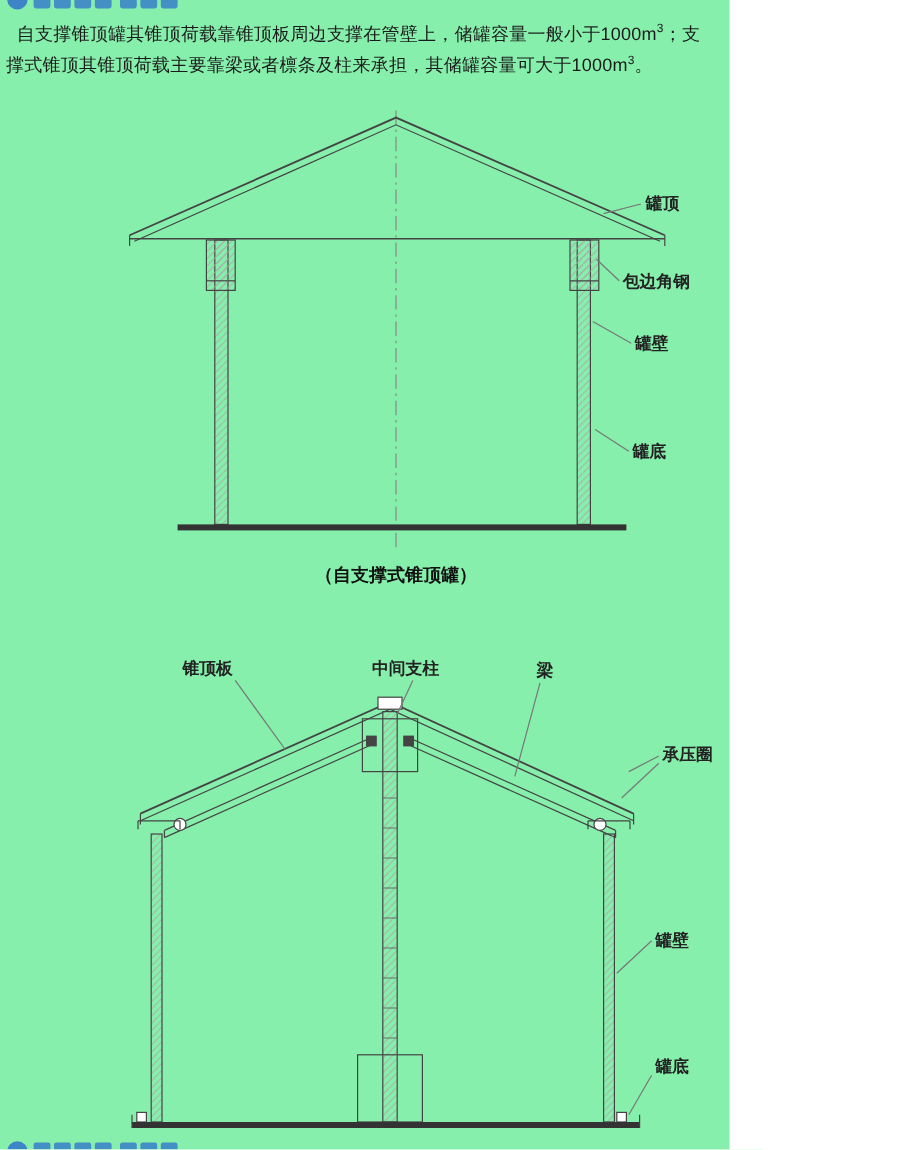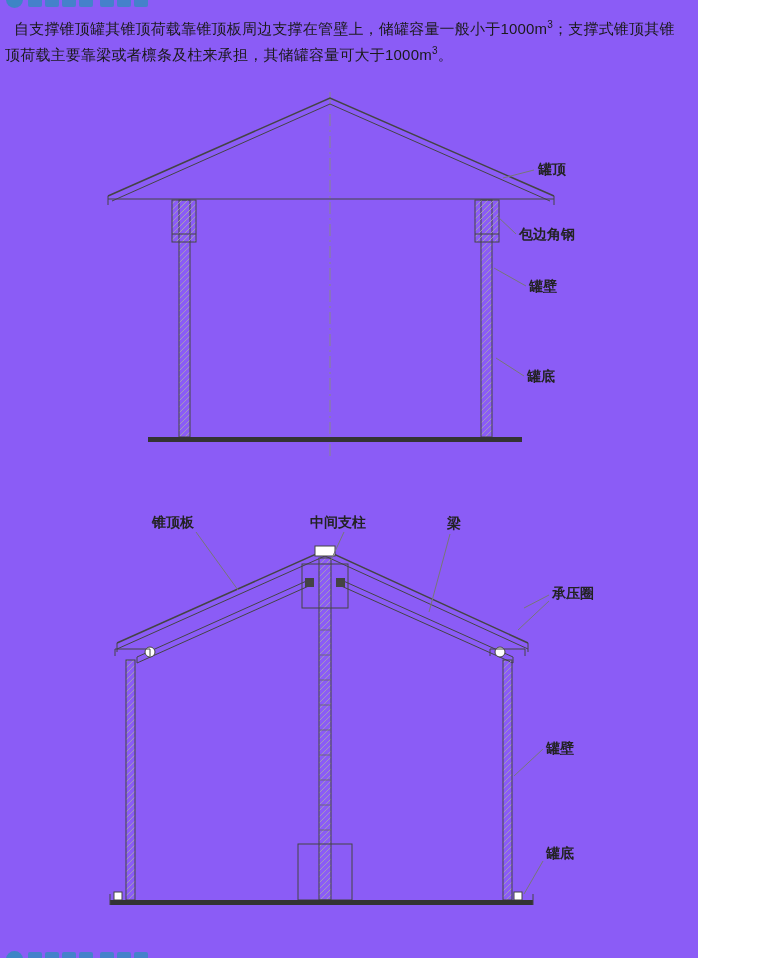--- a/index.html
+++ b/index.html
@@ -1,19 +1,19 @@
 <!DOCTYPE html>
 <html><head>
 <meta charset="utf-8">
 <style>
   html,body{margin:0;padding:0;background:#fff;}
   .page{
     position:relative;
-    width:698px;height:958px;
-    background:#8b5cf6;
+    width:608px;height:958px;
+    background:#86efac;
     overflow:hidden;
     font-family:"Liberation Sans","DejaVu Sans",sans-serif;
   }
   
   .intro{
     margin:0;
     padding:16px 10px 0 5px;
     font-size:15px;
     line-height:1.75;
     color:#1a1a1a;
@@ -106,20 +106,21 @@
       <line x1="526" y1="198" x2="494" y2="180"></line>
       <line x1="524" y1="288" x2="496" y2="270"></line>
     </g>
 
     <text x="538" y="86">罐顶</text>
     <text x="519" y="151">包边角钢</text>
     <text x="529" y="203">罐壁</text>
     <text x="527" y="293">罐底</text>
   </svg>
 
+  <div class="caption">（自支撑式锥顶罐）</div>
 
   <svg id="fig2" class="fig" width="763" height="423" viewBox="0 0 763 423">
     <defs>
       <pattern id="hatch2" width="6" height="6" patternUnits="userSpaceOnUse">
         <path d="M0,6 L6,0" stroke="#aaaaaa" stroke-width="0.8"></path>
       </pattern>
     </defs>
 
     <g>
       <polyline points="117,143 325,50 528,143" fill="none" stroke="#444" stroke-width="1.5"></polyline>

